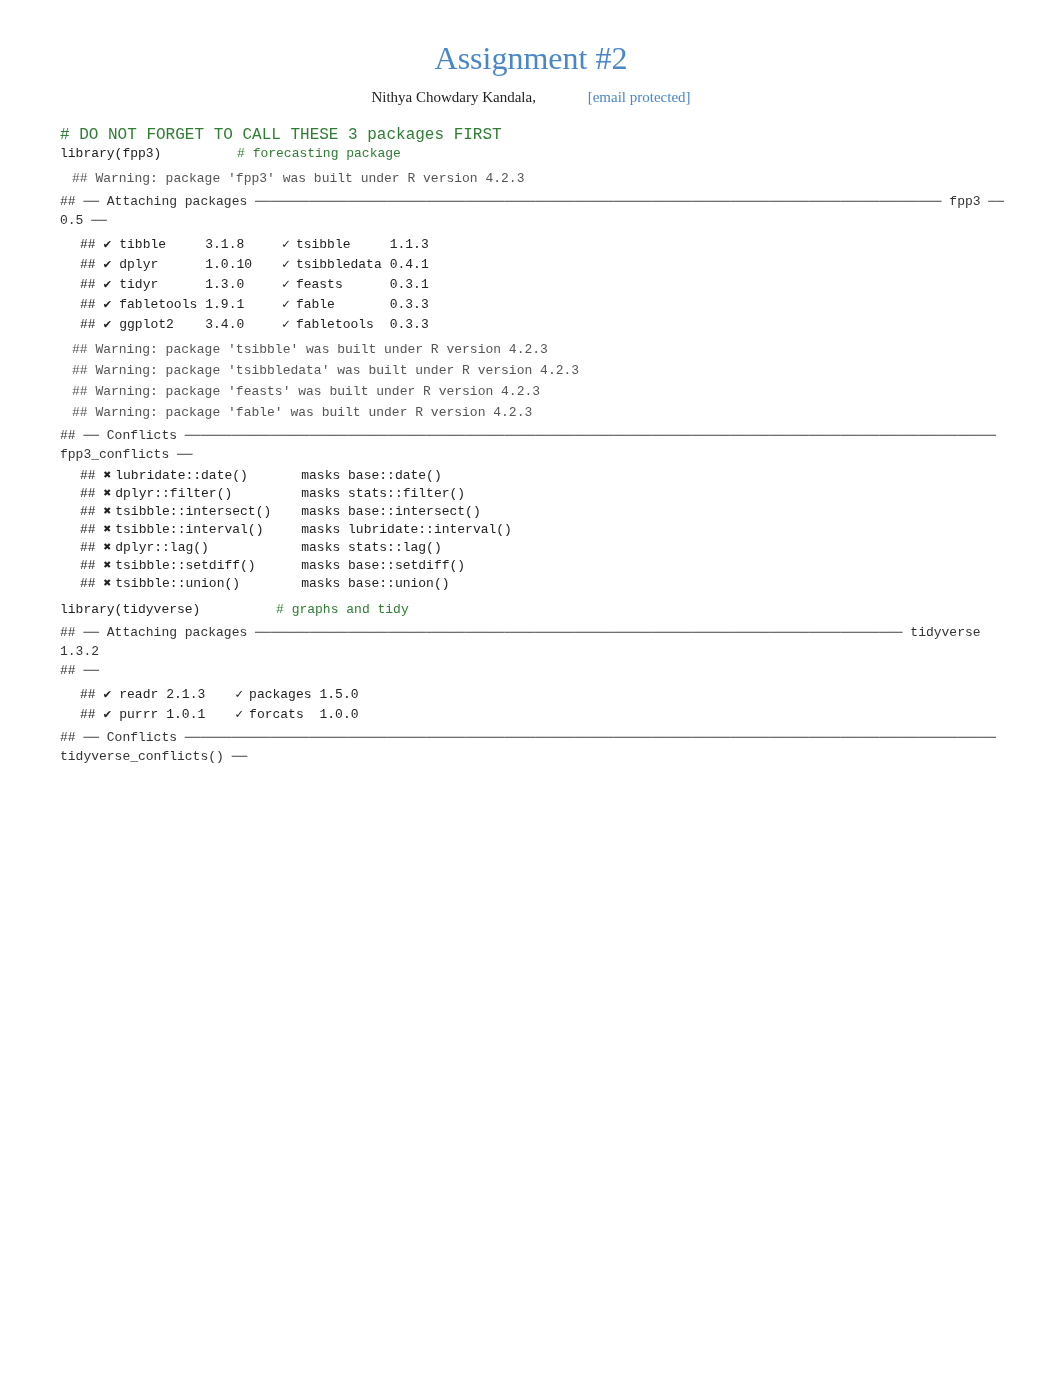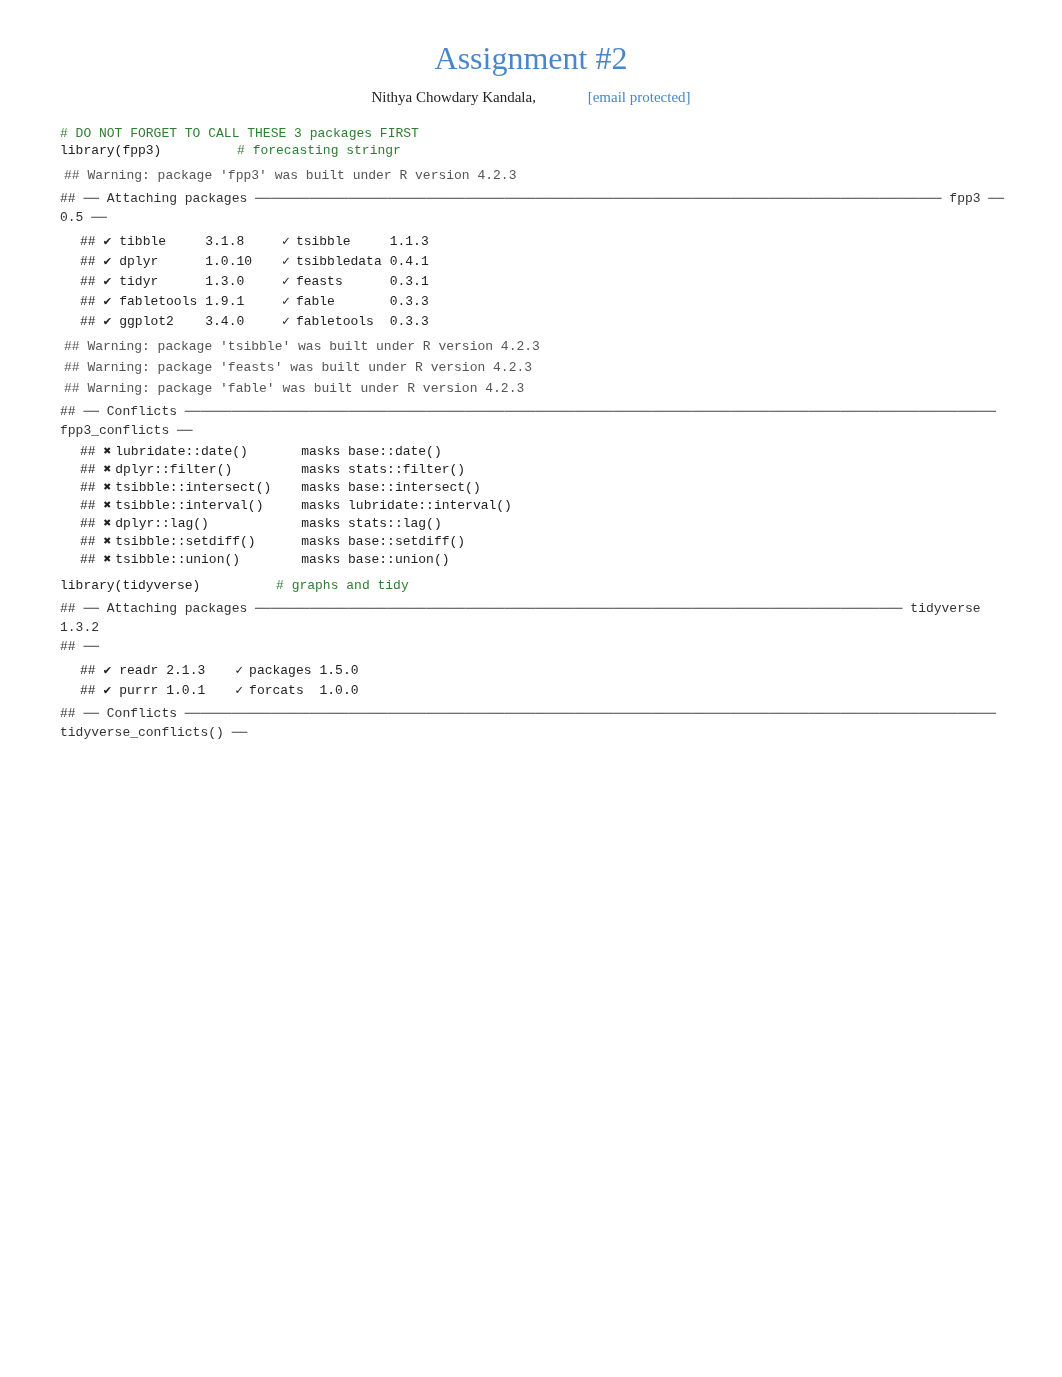--- a/index.html
+++ b/index.html
@@ -42,21 +42,21 @@
     .output-text {
       font-family: 'Courier New', Courier, monospace;
       font-size: 13px;
       color: #333;
       margin: 4px 0;
     }
     .warning-text {
       font-family: 'Courier New', Courier, monospace;
       font-size: 13px;
       color: #555;
-      margin: 6px 4px;
+      margin: 6px 12px;
     }
     .section-divider {
       display: flex;
       align-items: center;
       margin: 8px 0 4px 0;
       font-family: 'Courier New', Courier, monospace;
       font-size: 13px;
       color: #333;
     }
     .packages-table {
@@ -75,42 +75,42 @@
       margin: 2px 0 2px 20px;
       border-collapse: collapse;
     }
     .conflicts-table td {
       padding: 1px 20px 1px 0;
       white-space: nowrap;
     }
     .inline-comment { color: #2e7d32; }
     .header-comment-line {
       font-family: 'Courier New', Courier, monospace;
-      font-size: 13px;
+      font-size: 16px;
       color: #2e7d32;
       margin: 4px 0 2px 0;
     }
   </style>
 </head>
 <body>
 
 <h1 class="title">Assignment #2</h1>
 
 <div class="author-line">
   <span class="author-name">Nithya Chowdary Kandala,</span>
   <span> </span>
   <span class="author-email">[email protected]</span>
 </div>
 
 <div class="header-comment-line"># DO NOT FORGET TO CALL THESE 3 packages FIRST</div>
 
 <div class="code-block">
   <span>library(fpp3)</span>
   <span style="display:inline-block; width: 60px;"></span>
-  <span class="code-comment"># forecasting stringr</span>
+  <span class="code-comment"># forecasting package</span>
 </div>
 
 <div style="margin: 10px 0;"></div>
 
 <div class="warning-text">## Warning: package 'fpp3' was built under R version 4.2.3</div>
 
 <div style="margin: 8px 0;"></div>
 
 <div class="section-divider">
   <span style="white-space:nowrap; font-family:'Courier New',monospace; font-size:13px;">## ── Attaching packages ──────────────────────────────────────────────────────────────────────────────────────── fpp3 ──</span>
@@ -161,20 +161,21 @@
     <td>fabletools</td>
     <td>0.3.3</td>
   </tr>
     </tbody>
 </table>
 
 <div style="margin: 8px 0;"></div>
 
 <div id="warnings-container">
     <div class="warning-text">## Warning: package 'tsibble' was built under R version 4.2.3</div>
+    <div class="warning-text">## Warning: package 'tsibbledata' was built under R version 4.2.3</div>
     <div class="warning-text">## Warning: package 'feasts' was built under R version 4.2.3</div>
     <div class="warning-text">## Warning: package 'fable' was built under R version 4.2.3</div>
   </div>
 
 <div style="margin: 8px 0;"></div>
 
 <div class="output-text">## ── Conflicts ────────────────────────────────────────────────────────────────────────────────────────────────────────</div>
 <div class="output-text">fpp3_conflicts ──</div>
 
 <table class="conflicts-table">

